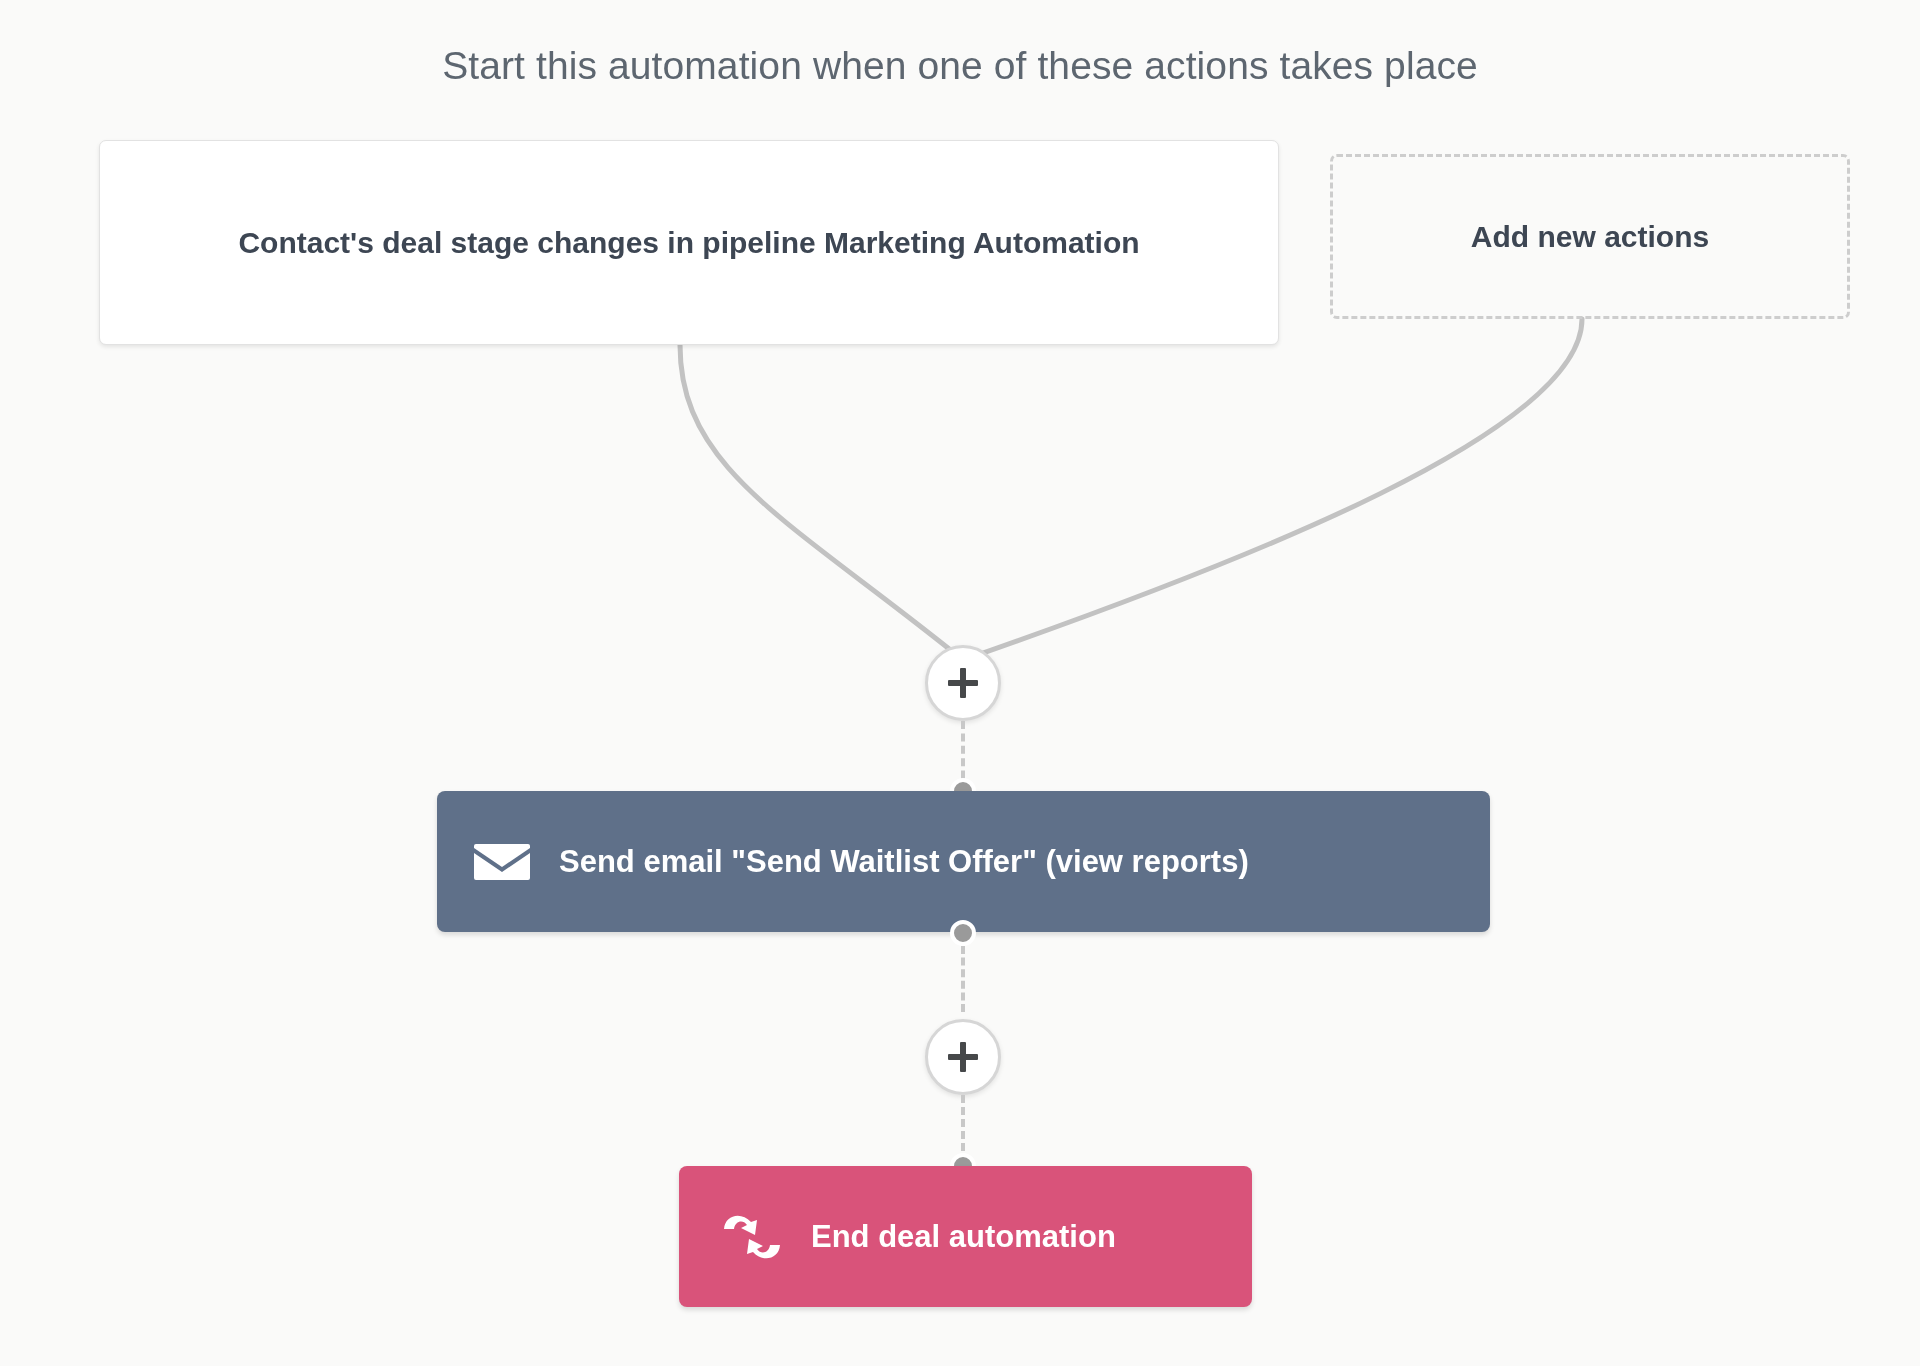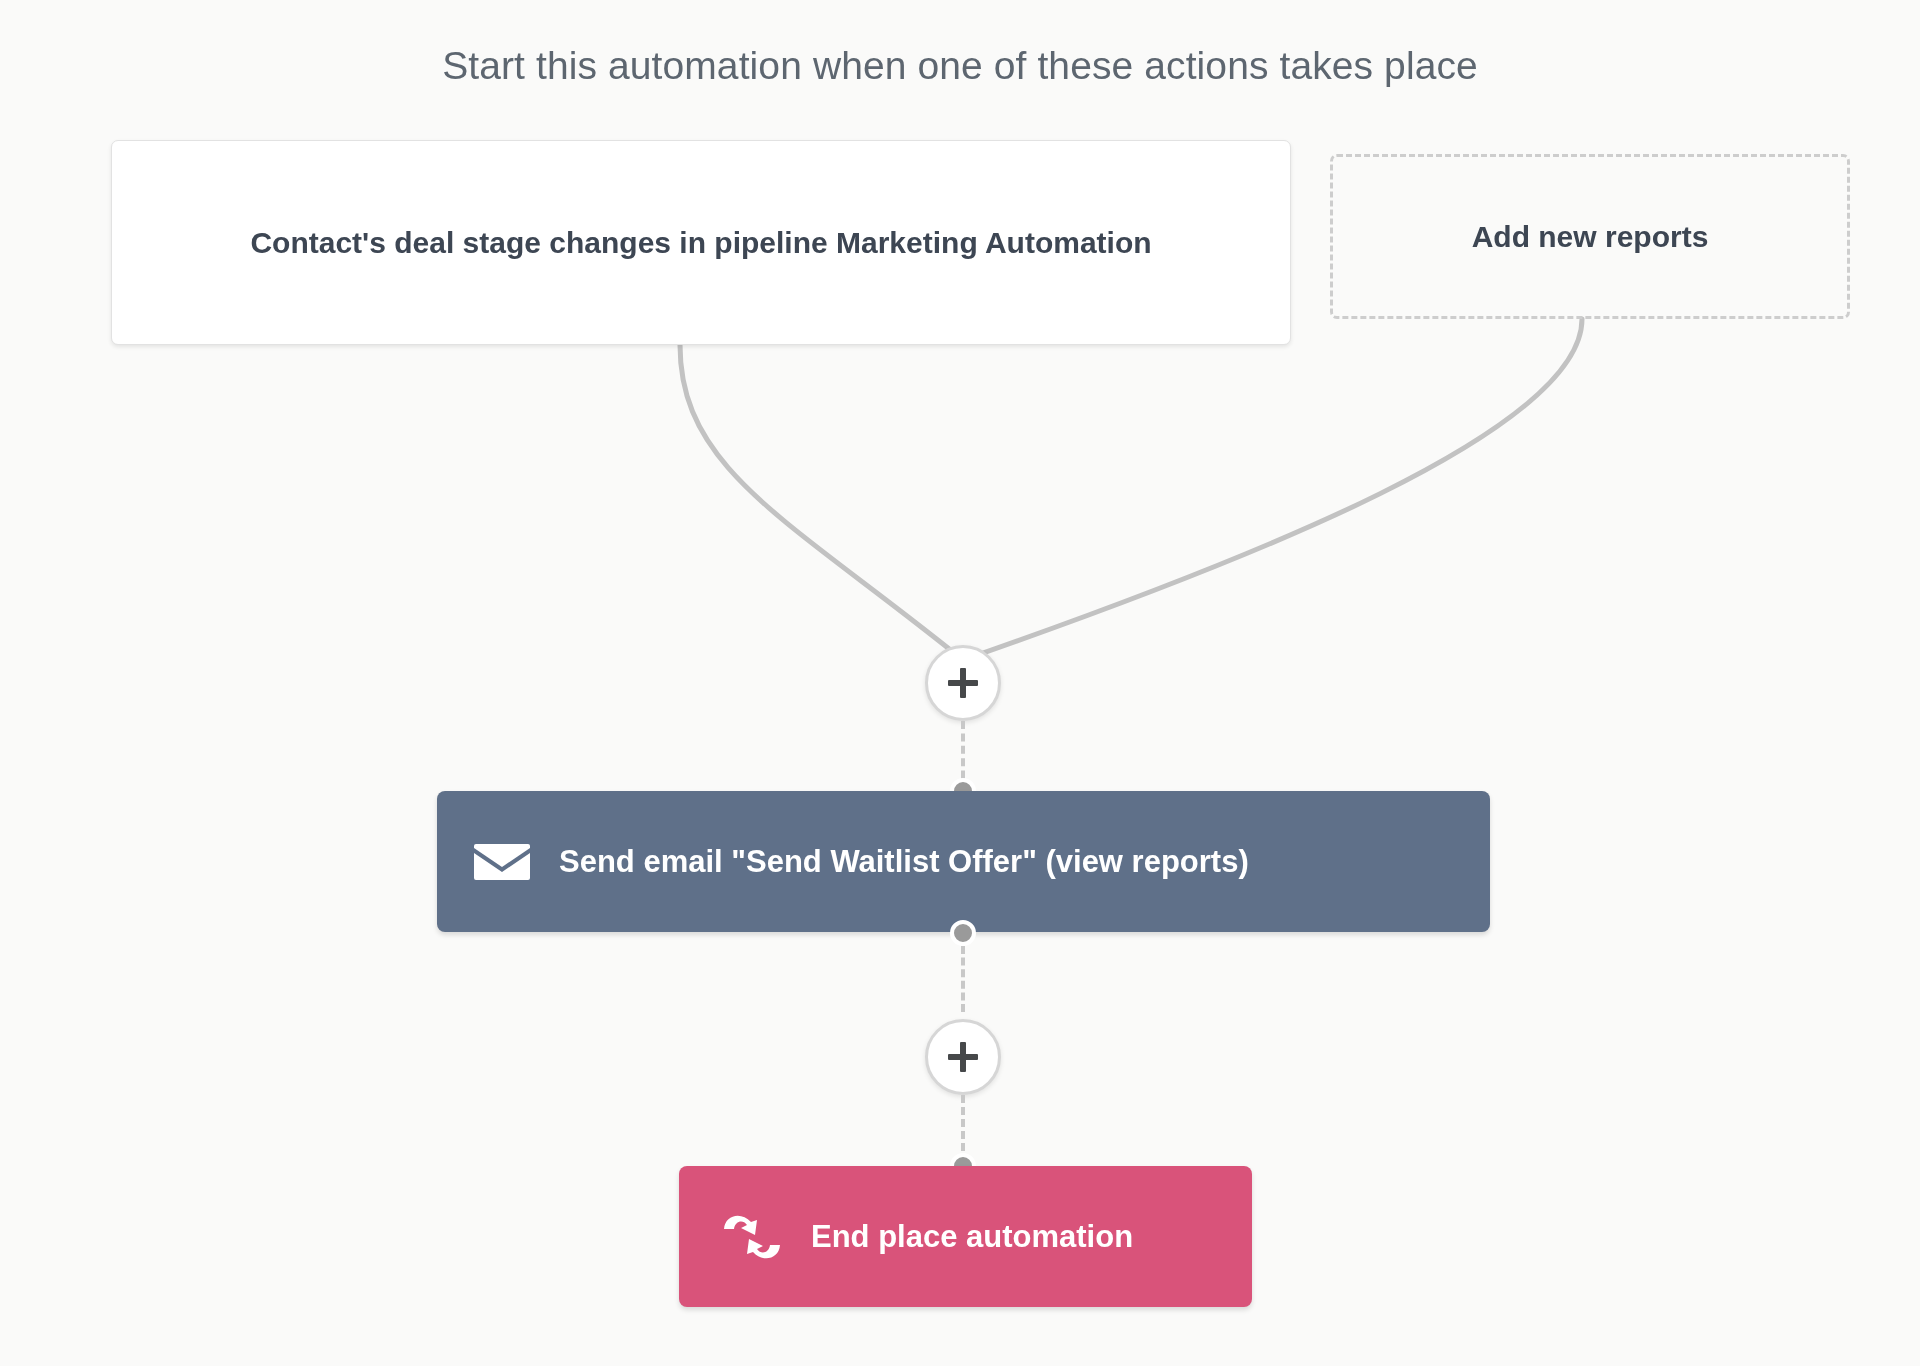--- a/index.html
+++ b/index.html
@@ -54,21 +54,20 @@
     font-weight: bold;
   }
   #trigger-0 {
     left: 99px;
     top: 140px;
     width: 1180px;
     height: 205px;
     font-size: 30px;
     line-height: 1.45;
     padding: 0 40px;
-    margin-left: 12px;
   }
   #add-trigger {
     left: 1330px;
     top: 154px;
     width: 520px;
     height: 165px;
     background: transparent;
     border: 3px dashed #cdcdcd;
     border-radius: 7px;
     box-shadow: none;
@@ -157,21 +156,21 @@
   <svg id="wires" viewBox="0 0 1920 1366" width="1920" height="1366">
     <path d="M 680 345 C 680 470, 790 520, 963 660" fill="none" stroke="#c2c2c2" stroke-width="5" stroke-linecap="round"></path>
     <path d="M 1582 319 C 1582 430, 1250 560, 963 660" fill="none" stroke="#c2c2c2" stroke-width="5" stroke-linecap="round"></path>
   </svg>
 
   <div class="trigger-card" id="trigger-0">
     <span>Contact's deal stage changes in pipeline Marketing Automation</span>
   </div>
 
   <div class="trigger-card" id="add-trigger">
-    <span>Add new reports</span>
+    <span>Add new actions</span>
   </div>
 
   <div class="plus-btn" style="left:925px; top:645px;">
     <span>
       <svg width="36" height="36" viewBox="0 0 36 36">
         <rect x="15" y="3" width="6" height="30" rx="1" fill="#46484a"></rect>
         <rect x="3" y="15" width="30" height="6" rx="1" fill="#46484a"></rect>
       </svg>
     </span>
   </div>
@@ -209,16 +208,16 @@
 
   <div class="action-bar" id="action-end">
     <span class="bar-icon">
       <svg width="62" height="52" viewBox="0 0 62 52">
 
         <path d="M30 11 C20 0, 4 4, 3 18 L13 18 C14 10, 22 8, 26 14 L20 17 L34 24 L36 9 Z" fill="#ffffff"></path>
 
         <path d="M32 41 C42 52, 58 48, 59 34 L49 34 C48 42, 40 44, 36 38 L42 35 L28 28 L26 43 Z" fill="#ffffff"></path>
       </svg>
     </span>
-    <span class="bar-label">End place automation</span>
+    <span class="bar-label">End deal automation</span>
   </div>
 
 </div>
 
 </body></html>

